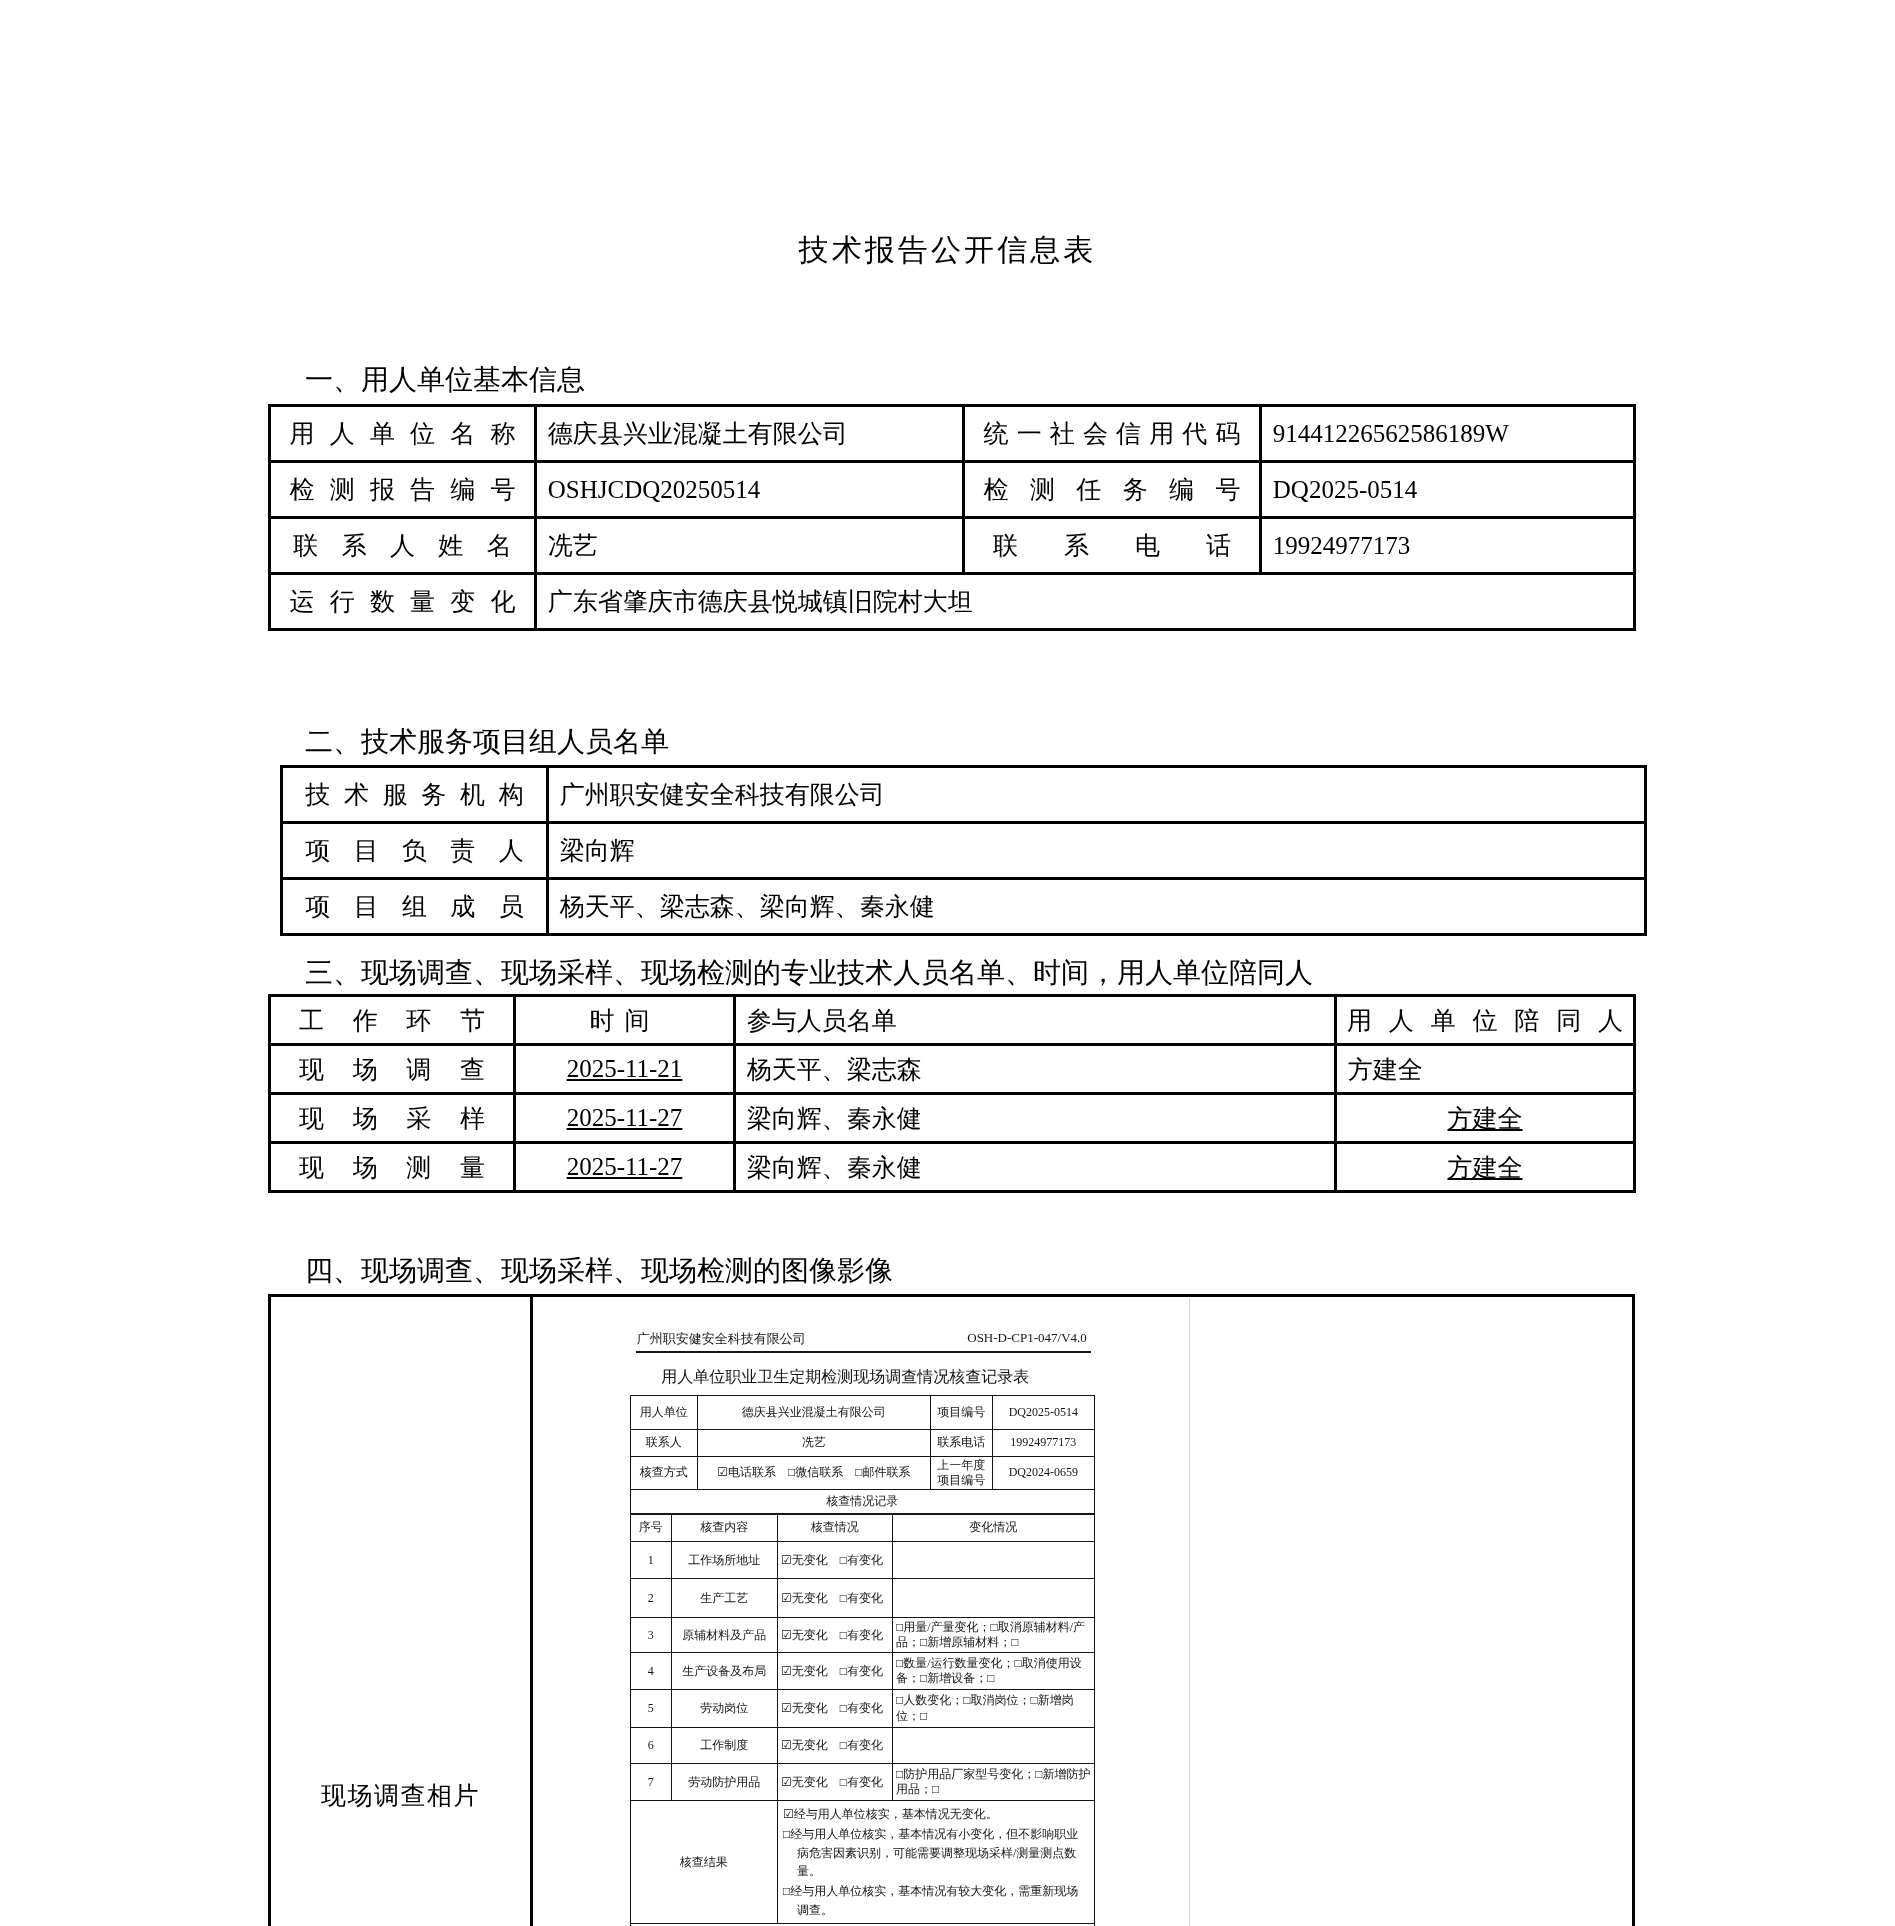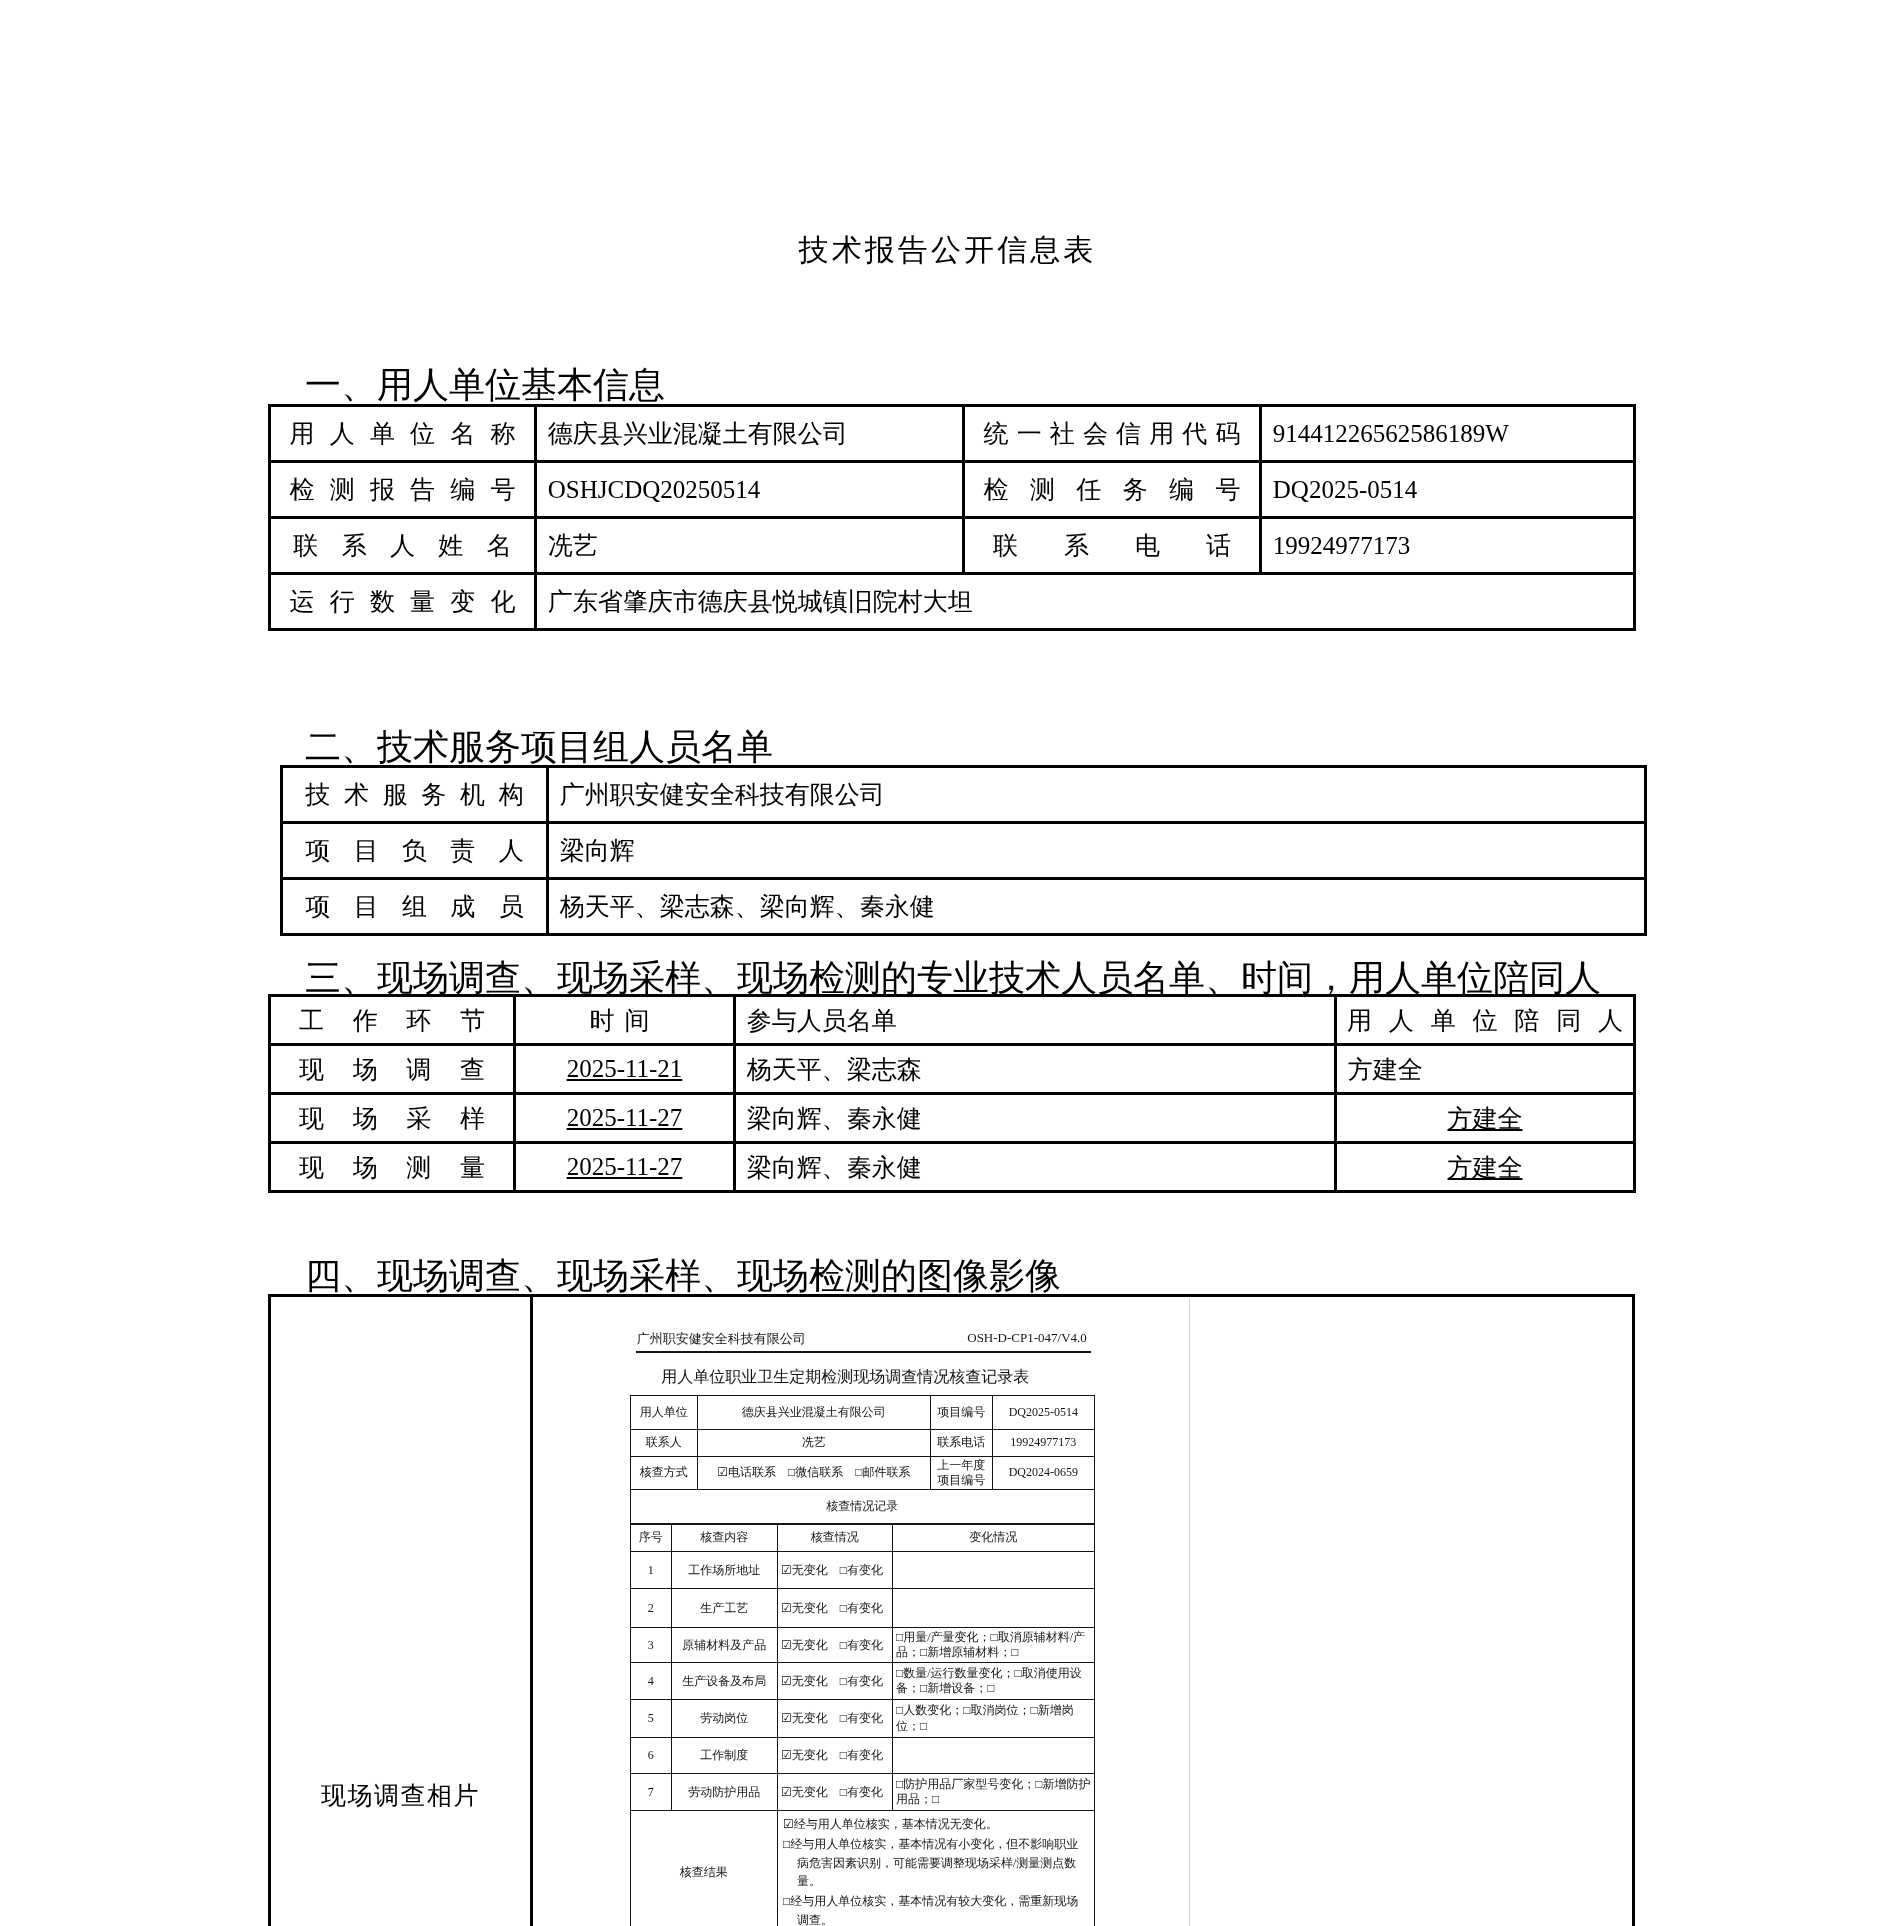--- a/index.html
+++ b/index.html
@@ -8,21 +8,21 @@
     width: 1895px; height: 2689px;
     background: #ffffff;
     font-family: "Liberation Serif", "DejaVu Serif", "DejaVu Sans", serif;
     color:#000;
     overflow: hidden;
   }
   .doc-title {
     position:absolute; top:230px; left:0; width:100%;
     text-align:center; font-size:30px; letter-spacing:3.1px; white-space:nowrap;
   }
-  .sec-heading { position:absolute; left:305px; font-size:36px; white-space:nowrap; }
+  .sec-heading { position:absolute; left:305px; font-size:28px; white-space:nowrap; }
   #h1 { top:361px; }
   #h2 { top:723px; }
   #h3 { top:954px; }
   #h4 { top:1252px; }
 
   table.tbl { position:absolute; left:268px; border-collapse:collapse; table-layout:fixed; width:1364px; border:3.9px solid #000; }
   table.tbl td { border:3.1px solid #000; vertical-align:middle; font-size:25px; overflow:hidden; }
   #t1 { top:404px; } #t1 tr { height:56px; }
   #t2 { top:765px;margin-left:12px; } #t2 tr { height:56px; }
   #t3 { top:994px;border-radius:9px; } #t3 tr { height:49px; }
@@ -197,21 +197,21 @@
                 <td class="s-ctr">冼艺</td>
                 <td class="s-ctr">联系电话</td>
                 <td class="s-ctr">19924977173</td>
               </tr>
               <tr style="height:33px">
                 <td class="s-ctr">核查方式</td>
                 <td class="s-ctr">☑电话联系　□微信联系　□邮件联系</td>
                 <td class="s-ctr s-small">上一年度项目编号</td>
                 <td class="s-ctr">DQ2024-0659</td>
               </tr>
-              <tr style="height:35px">
+              <tr style="height:25px">
                 <td class="s-ctr" colspan="4">核查情况记录</td>
               </tr>
             </tbody>
                 </table>
 
             <table class="scan lower">
               <colgroup>
                     <col style="width:41px">
                     <col style="width:106px">
                     <col style="width:115px">

